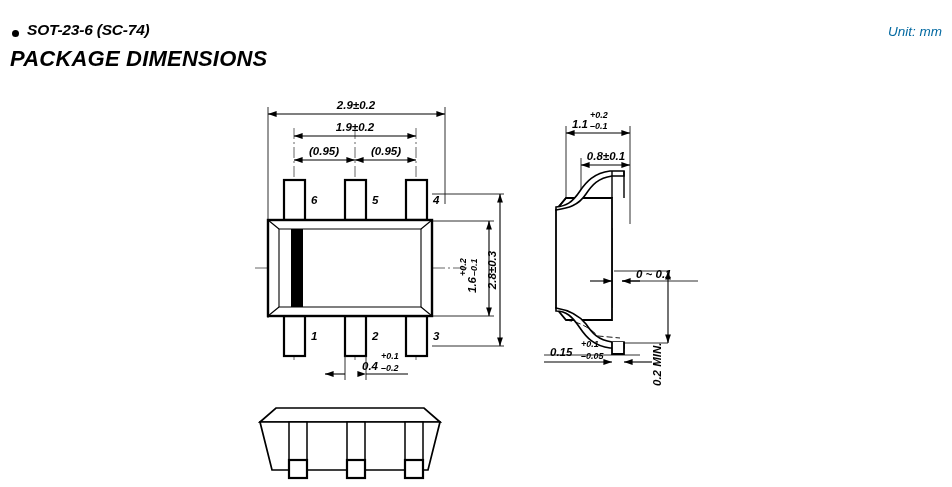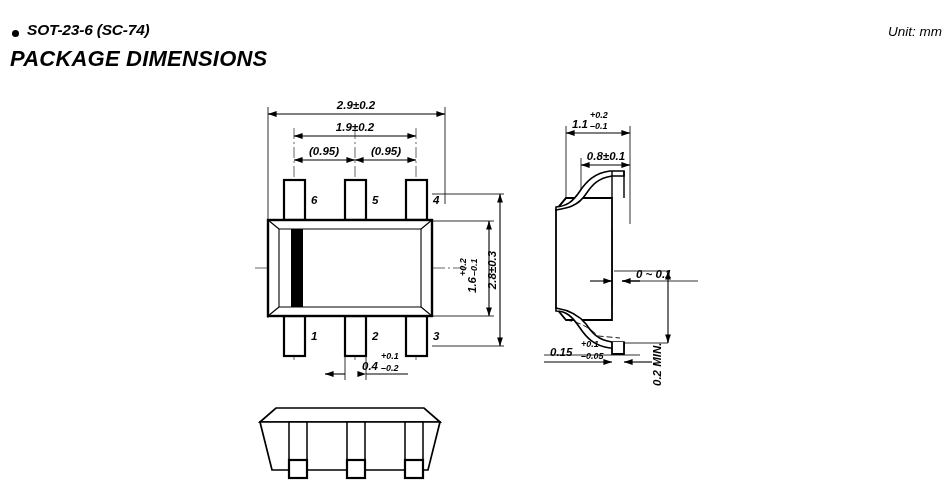--- a/index.html
+++ b/index.html
@@ -43,21 +43,21 @@
     font-weight: bold;
     letter-spacing: -0.2px;
     white-space: nowrap;
   }
   .hdr-unit {
     position: absolute;
     right: 10px;
     top: 16px;
     font-size: 13.5px;
     font-weight: normal;
-    color: #000000;
+    color: #0369a1;
     white-space: nowrap;
     margin-left: 40px;
   }
   .hdr-title {
     position: absolute;
     left: 10px;
     top: 38px;
     font-size: 22px;
     font-weight: bold;
     letter-spacing: 0.2px;

